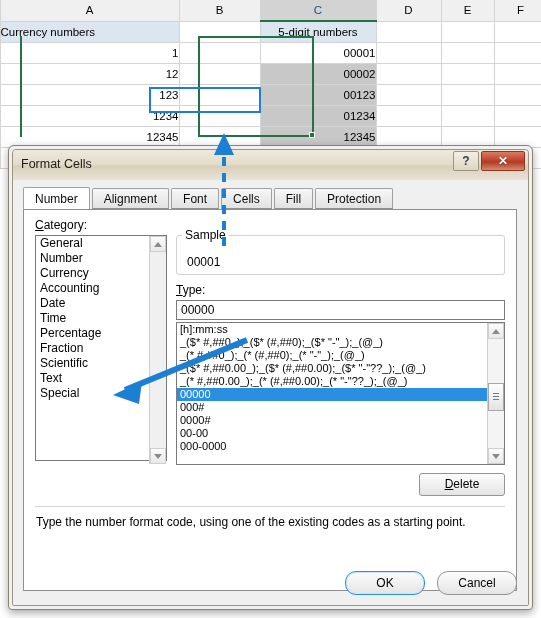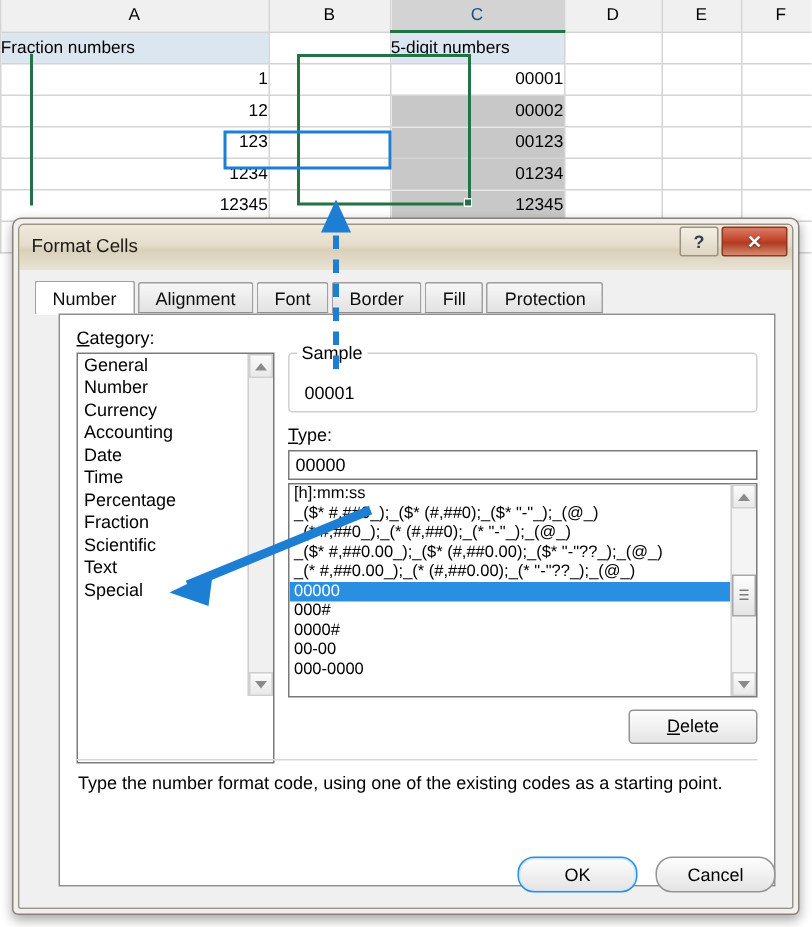--- a/index.html
+++ b/index.html
@@ -77,21 +77,21 @@
     border-left: 8px solid transparent;
     border-bottom: 8px solid #b0b0b0;
   }
   .cell-right { text-align: right; padding-right: 4px; }
   .hdr-cell {
     background: #dce6f1;
     font-weight: bold;
     font-size: 12px;
     padding-left: 4px;
   }
-  .hdr-cell.c { padding-left: 0; }
+  .hdr-cell.c { text-align: center; padding-left: 0; }
   .sel-shade { background: #c8c8c8; }
 
   
   #sel-frame {
     position: absolute;
     left: 198px; top: 36px;
     width: 116px; height: 101px;
     border: 2px solid #217346;
     box-sizing: border-box;
     pointer-events: none;
@@ -219,35 +219,34 @@
     margin-top: -1px;
   }
   #tabpage {
     position: absolute;
     left: 10px; top: 29px;
     right: 11px;
     height: 382px;
     background: #ffffff;
     border: 1px solid #8f8f8f;
     box-sizing: border-box;
-    margin-left: 16px;
   }
 
   .fld-label {
     position: absolute;
     font-size: 12px;
     color: #000;
   }
   .fld-label u { text-decoration: underline; }
 
   #cat-label { left: 11px; top: 8px; }
   #catbox {
     position: absolute;
     left: 11px; top: 25px;
-    width: 132px; height: 274px;
+    width: 132px; height: 226px;
     border: 1px solid #7a7a7a;
     background: #ffffff;
     box-sizing: border-box;
   }
   #catlist {
     position: absolute;
     left: 0; top: 0;
     width: 114px; height: 228px;
     overflow: hidden;
   }
@@ -461,21 +460,21 @@
       <th class="colhdr" style="width:178px">A</th>
       <th class="colhdr" style="width:80px">B</th>
       <th class="colhdr sel" style="width:115px">C</th>
       <th class="colhdr" style="width:64px">D</th>
       <th class="colhdr" style="width:52px">E</th>
       <th class="colhdr" style="width:52px">F</th>
       <th class="colhdr">G</th>
     </tr>
     <tr>
       <td class="rowhdr">1</td>
-      <td class="hdr-cell">Fraction numbers</td>
+      <td class="hdr-cell">Currency numbers</td>
       <td></td>
       <td class="hdr-cell c">5-digit numbers</td>
       <td></td>
       <td></td>
       <td></td>
       <td></td>
     </tr>
     <tr>
       <td class="rowhdr">2</td>
       <td class="cell-right">1</td>
@@ -551,21 +550,21 @@
       <div class="title-btn" id="help-btn">?</div>
       <div class="title-btn" id="close-btn">✕</div>
     </div>
 
     <div id="dlg-body">
 
       <div id="tabstrip">
         <div class="tab active">Number</div>
         <div class="tab">Alignment</div>
         <div class="tab">Font</div>
-        <div class="tab">Border</div>
+        <div class="tab">Cells</div>
         <div class="tab">Fill</div>
         <div class="tab">Protection</div>
       </div>
 
       <div id="tabpage">
 
         <div class="fld-label" id="cat-label"><u>C</u>ategory:</div>
 
         <div id="catbox">
           <div id="catlist">

